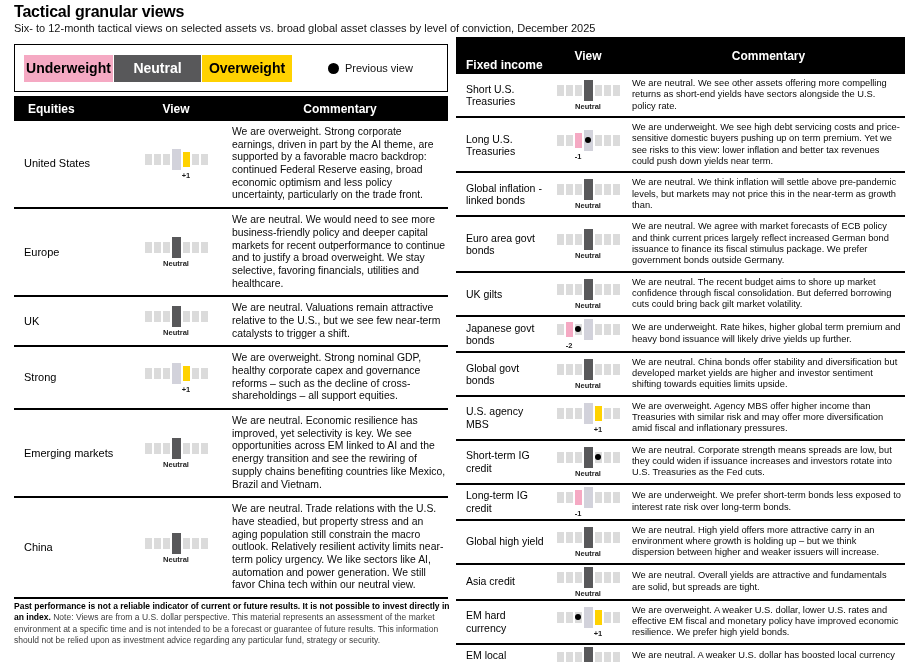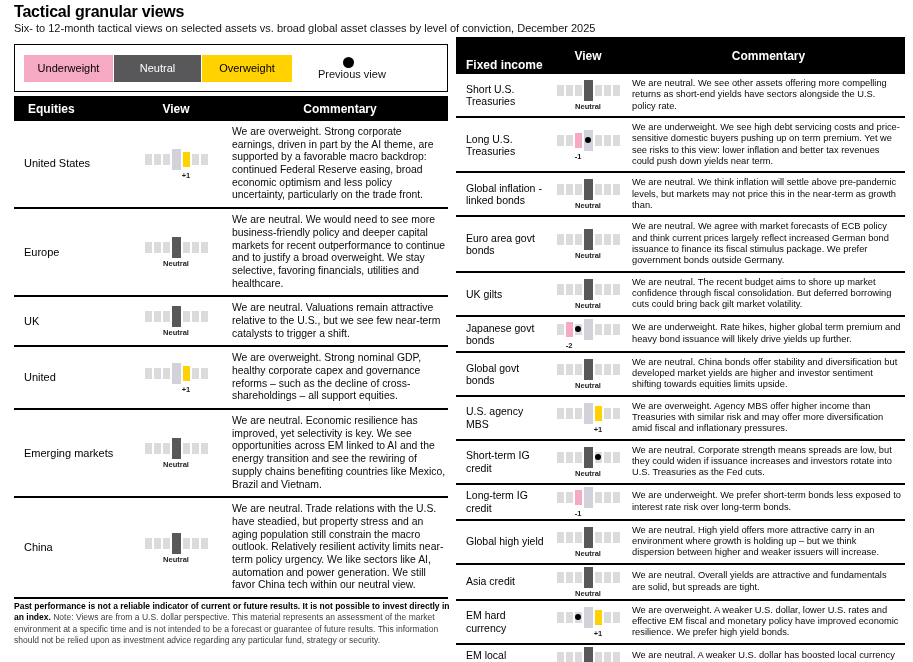--- a/index.html
+++ b/index.html
@@ -8,25 +8,25 @@
   .page-title{position:absolute;left:14px;top:3px;font-size:16px;font-weight:bold;letter-spacing:-0.2px;}
   .page-subtitle{position:absolute;left:14px;top:22px;font-size:11px;color:#141414;}
 
   
   .panel{position:absolute;}
   .panel.left{left:14px;top:44px;width:434px;}
   .panel.right{left:456px;top:37px;width:449px;}
 
   
   .legend-box{border:1.5px solid #000;height:48px;display:flex;align-items:center;padding:0 9px;box-sizing:border-box;}
-  .chip{height:27px;display:flex;align-items:center;justify-content:center;font-weight:normal;font-size:11px;}
+  .chip{height:27px;display:flex;align-items:center;justify-content:center;font-weight:bold;font-size:14px;}
   .chip.under{background:var(--underweight);width:89px;margin-right:1px;}
   .chip.neut{background:var(--neutral);color:#fff;width:87px;margin-right:1px;}
   .chip.over{background:var(--overweight);width:90px;}
-  .prev-legend{margin-left:26px;display:flex;align-items:center;font-size:11px;color:#111;flex-direction:column;}
+  .prev-legend{margin-left:36px;display:flex;align-items:center;font-size:11px;color:#111;}
   .prev-legend .big-dot{width:11px;height:11px;border-radius:50%;background:#000;margin-right:6px;flex:0 0 auto;}
 
   
   .thead{background:var(--header-bg);color:#fff;display:flex;font-weight:bold;align-items:center;}
   .panel.left .thead{height:25px;margin-top:4px;font-size:12px;}
   .panel.right .thead{height:37px;font-size:12px;}
   .panel.left .th-asset{width:106px;padding-left:14px;box-sizing:border-box;}
   .panel.left .th-view{width:112px;text-align:center;}
   .panel.left .th-comm{flex:1;text-align:center;}
   .panel.right .th-asset{width:88px;padding-left:10px;box-sizing:border-box;line-height:1.1;margin-top:20px;}
@@ -122,21 +122,21 @@
             <div class="slot center sel-dark"></div>
             <div class="slot"></div>
             <div class="slot"></div>
             <div class="slot"></div>
             <div class="view-label" style="left: 31.5px;">Neutral</div>
           </div>
         </div>
         <div class="cell commentary">We are neutral. Valuations remain attractive relative to the U.S., but we see few near-term catalysts to trigger a shift.</div>
       </div>
       <div class="row">
-        <div class="cell name">United</div>
+        <div class="cell name">Strong</div>
         <div class="cell view">
           <div class="widget">
             <div class="slot"></div>
             <div class="slot"></div>
             <div class="slot"></div>
             <div class="slot center"></div>
             <div class="slot sel-yellow"></div>
             <div class="slot"></div>
             <div class="slot"></div>
             <div class="view-label" style="left: 41.5px;">+1</div>

